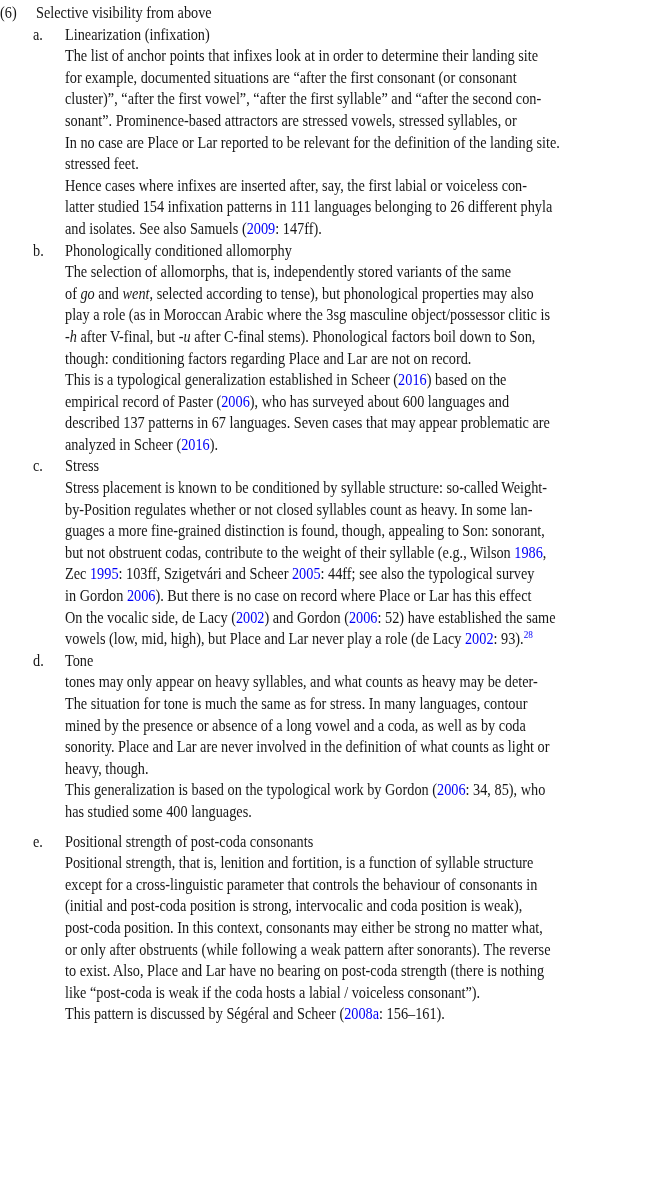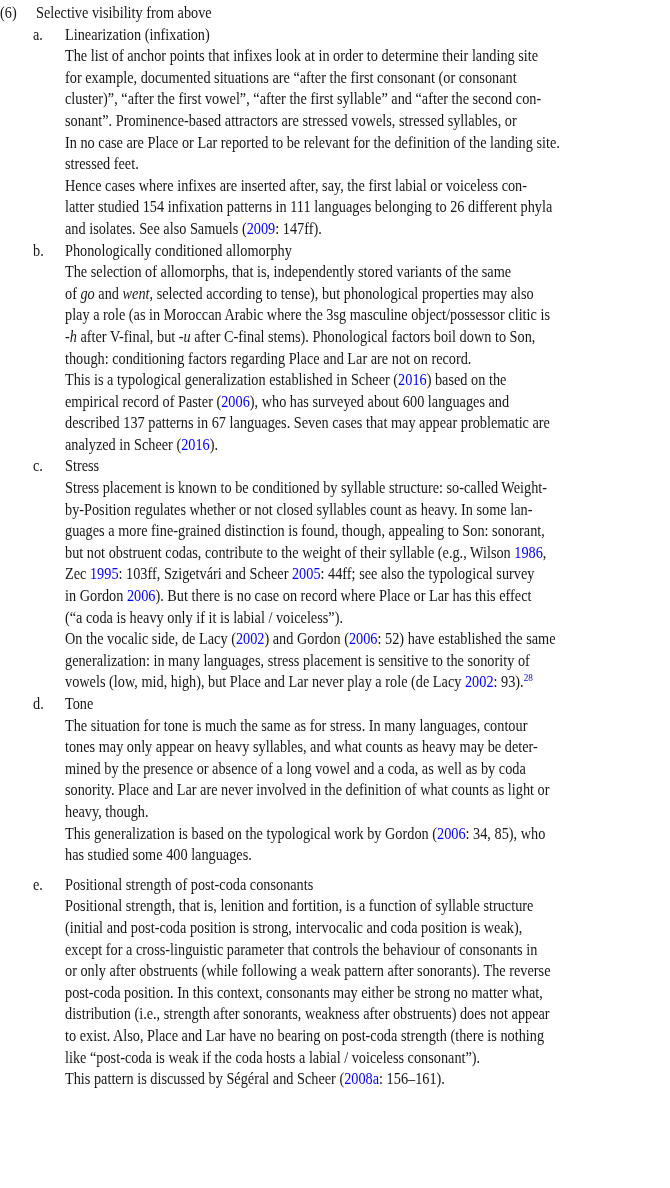--- a/index.html
+++ b/index.html
@@ -86,41 +86,38 @@
         <div class="line"><span class="scaled"><span>analyzed in Scheer (</span><a class="cite">2016</a><span>).</span></span></div>
       </section>
       <section class="item">
         <div class="line"><span class="letter scaled">c.</span><span class="scaled">Stress</span></div>
         <div class="line"><span class="scaled"><span>Stress placement is known to be conditioned by syllable structure: so-called Weight-</span></span></div>
         <div class="line"><span class="scaled"><span>by-Position regulates whether or not closed syllables count as heavy. In some lan-</span></span></div>
         <div class="line"><span class="scaled"><span>guages a more fine-grained distinction is found, though, appealing to Son: sonorant,</span></span></div>
         <div class="line"><span class="scaled"><span>but not obstruent codas, contribute to the weight of their syllable (e.g., Wilson </span><a class="cite">1986</a><span>,</span></span></div>
         <div class="line"><span class="scaled"><span>Zec </span><a class="cite">1995</a><span>: 103ff, Szigetvári and Scheer </span><a class="cite">2005</a><span>: 44ff; see also the typological survey</span></span></div>
         <div class="line"><span class="scaled"><span>in Gordon </span><a class="cite">2006</a><span>). But there is no case on record where Place or Lar has this effect</span></span></div>
-        <div class="line"><span class="scaled"><span>(“a coda is heavy only if it is labial / voiceless”).</span></span></div>
         <div class="line"><span class="scaled"><span>On the vocalic side, de Lacy (</span><a class="cite">2002</a><span>) and Gordon (</span><a class="cite">2006</a><span>: 52) have established the same</span></span></div>
-        <div class="line"><span class="scaled"><span>generalization: in many languages, stress placement is sensitive to the sonority of</span></span></div>
         <div class="line"><span class="scaled"><span>vowels (low, mid, high), but Place and Lar never play a role (de Lacy </span><a class="cite">2002</a><span>: 93).</span><sup class="fn"><a class="cite">28</a></sup></span></div>
       </section>
       <section class="item">
         <div class="line"><span class="letter scaled">d.</span><span class="scaled">Tone</span></div>
+        <div class="line"><span class="scaled"><span>tones may only appear on heavy syllables, and what counts as heavy may be deter-</span></span></div>
         <div class="line"><span class="scaled"><span>The situation for tone is much the same as for stress. In many languages, contour</span></span></div>
-        <div class="line"><span class="scaled"><span>tones may only appear on heavy syllables, and what counts as heavy may be deter-</span></span></div>
         <div class="line"><span class="scaled"><span>mined by the presence or absence of a long vowel and a coda, as well as by coda</span></span></div>
         <div class="line"><span class="scaled"><span>sonority. Place and Lar are never involved in the definition of what counts as light or</span></span></div>
         <div class="line"><span class="scaled"><span>heavy, though.</span></span></div>
         <div class="line"><span class="scaled"><span>This generalization is based on the typological work by Gordon (</span><a class="cite">2006</a><span>: 34, 85), who</span></span></div>
         <div class="line"><span class="scaled"><span>has studied some 400 languages.</span></span></div>
       </section>
       <section class="item gap">
         <div class="line"><span class="letter scaled">e.</span><span class="scaled">Positional strength of post-coda consonants</span></div>
         <div class="line"><span class="scaled"><span>Positional strength, that is, lenition and fortition, is a function of syllable structure</span></span></div>
+        <div class="line"><span class="scaled"><span>except for a cross-linguistic parameter that controls the behaviour of consonants in</span></span></div>
         <div class="line"><span class="scaled"><span>(initial and post-coda position is strong, intervocalic and coda position is weak),</span></span></div>
-        <div class="line"><span class="scaled"><span>except for a cross-linguistic parameter that controls the behaviour of consonants in</span></span></div>
+        <div class="line"><span class="scaled"><span>post-coda position. In this context, consonants may either be strong no matter what,</span></span></div>
         <div class="line"><span class="scaled"><span>or only after obstruents (while following a weak pattern after sonorants). The reverse</span></span></div>
-        <div class="line"><span class="scaled"><span>post-coda position. In this context, consonants may either be strong no matter what,</span></span></div>
-        <div class="line"><span class="scaled"><span>distribution (i.e., strength after sonorants, weakness after obstruents) does not appear</span></span></div>
         <div class="line"><span class="scaled"><span>to exist. Also, Place and Lar have no bearing on post-coda strength (there is nothing</span></span></div>
         <div class="line"><span class="scaled"><span>like “post-coda is weak if the coda hosts a labial / voiceless consonant”).</span></span></div>
         <div class="line"><span class="scaled"><span>This pattern is discussed by Ségéral and Scheer (</span><a class="cite">2008a</a><span>: 156–161).</span></span></div>
       </section>
     </div>
 </div>
 
 </body></html>

